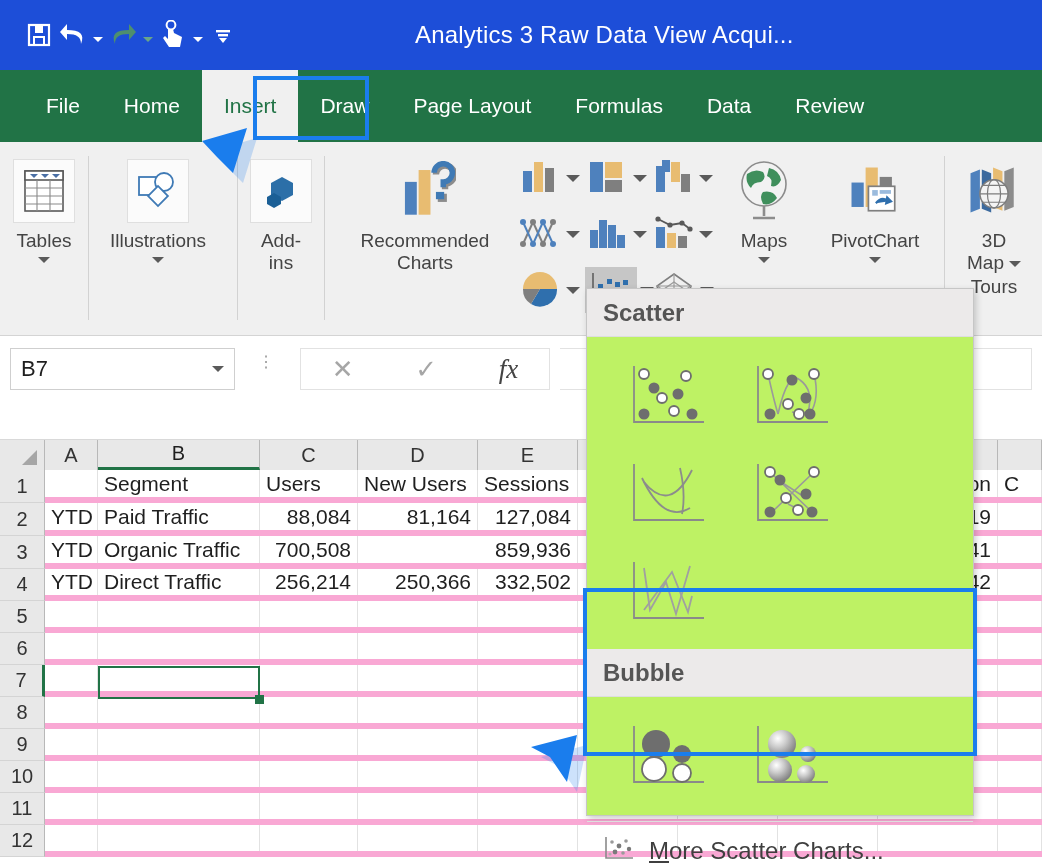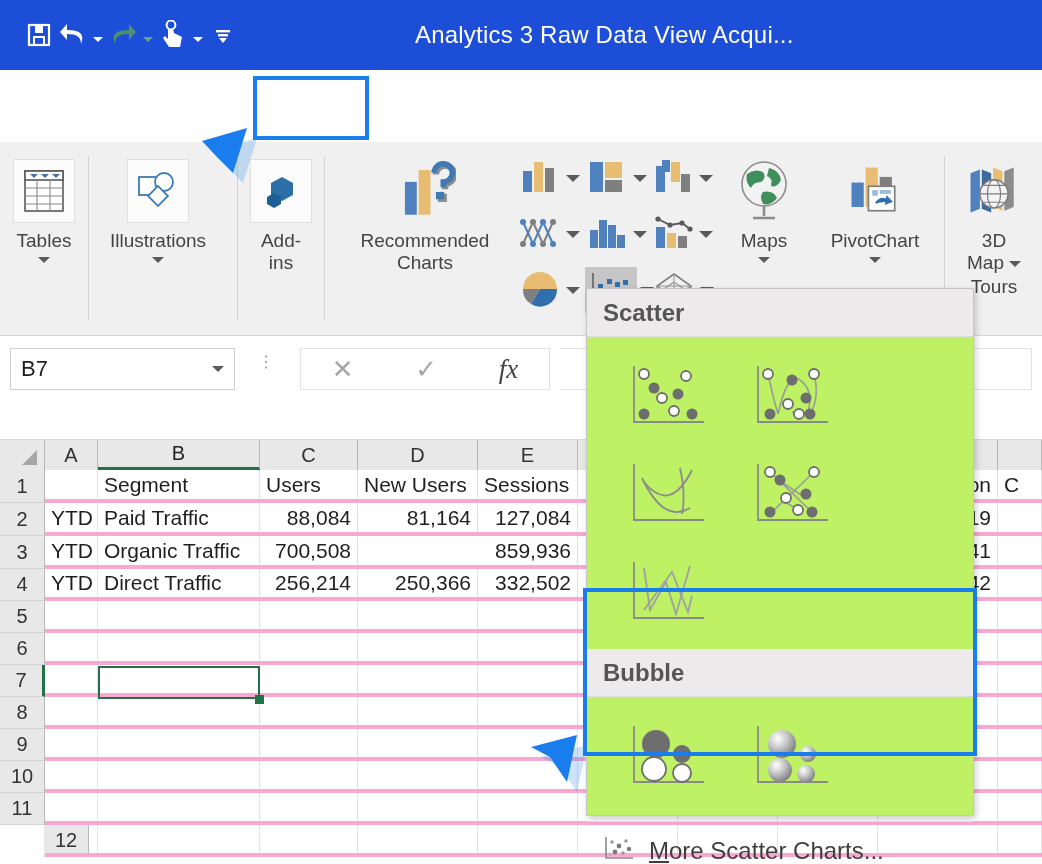--- a/index.html
+++ b/index.html
@@ -122,21 +122,21 @@
   }
   .ch.sel { border-bottom: 3px solid #217346; color: #1f1f1f; }
   .rowhdr-col { position: absolute; left: 0; top: 30px; width: 45px; }
   .rh {
     width: 45px; background: #e8e8e8; border-right: 1px solid #b8b8b8; border-bottom: 1px solid #d4d4d4;
     display: flex; align-items: center; justify-content: center;
     font-size: 20px; color: #333;
   }
   .rh.sel { border-right: 3px solid #217346; }
   .cells { position: absolute; left: 45px; top: 30px; width: 997px; height: 394px; }
-  .grow { position: relative; width: 997px; border-bottom: 4px solid #f9a8d4; }
+  .grow { position: relative; width: 997px; border-bottom: 6px solid #f9a8d4; }
   .gc {
     position: absolute; top: 0; height: 100%;
     border-right: 1px solid #e2e2e2;
     display: flex; align-items: center;
     font-size: 21px; color: #1f1f1f; padding: 0 6px;
     white-space: nowrap; overflow: hidden;
   }
   .gc.num { justify-content: flex-end; }
   .selbox {
     position: absolute; border: 2px solid #217346; background: transparent; pointer-events: none;
@@ -214,20 +214,32 @@
         <svg width="22" height="22" viewBox="0 0 22 22">
           <rect x="4" y="6" width="14" height="2.4" fill="#ffffff"></rect>
           <rect x="6" y="10" width="10" height="2.4" fill="#ffffff"></rect>
           <path d="M7 14 L15 14 L11 19 Z" fill="#ffffff"></path>
         </svg>
       </div>
     </div>
     <div class="title-text">Analytics 3 Raw Data View Acqui...</div>
   </div>
 
+  <div class="tabstrip">
+    <div class="tabs">
+      <div class="tab">File</div>
+      <div class="tab">Home</div>
+      <div class="tab active">Insert</div>
+      <div class="tab">Draw</div>
+      <div class="tab">Page Layout</div>
+      <div class="tab">Formulas</div>
+      <div class="tab">Data</div>
+      <div class="tab">Review</div>
+    </div>
+  </div>
   <div class="tab-highlight"></div>
 
   <div class="ribbon">
 
     <div class="rgroup" style="left:0; width:88px;">
       <div class="big-btn">
         <div class="big-icon-box">
           <svg width="44" height="48" viewBox="0 0 44 48">
             <rect x="3" y="4" width="38" height="40" fill="#ffffff" stroke="#595959" stroke-width="1.6"></rect>
             <rect x="3" y="4" width="38" height="9" fill="#ffffff" stroke="#595959" stroke-width="1.6"></rect>
@@ -499,21 +511,21 @@
       <div class="rh" style="height:33px;">2</div>
       <div class="rh" style="height:33px;">3</div>
       <div class="rh" style="height:32px;">4</div>
       <div class="rh" style="height:32px;">5</div>
       <div class="rh" style="height:32px;">6</div>
       <div class="rh sel" style="height:32px;">7</div>
       <div class="rh" style="height:32px;">8</div>
       <div class="rh" style="height:32px;">9</div>
       <div class="rh" style="height:32px;">10</div>
       <div class="rh" style="height:32px;">11</div>
-      <div class="rh" style="height:32px;margin-left:44px;">12</div>
+      <div class="rh" style="height:32px;">12</div>
     </div>
 
     <div class="cells">
 
       <div class="grow" style="height:33px;">
         <div class="gc" style="left:0;   width:53px;"></div>
         <div class="gc" style="left:53px; width:162px;">Segment</div>
         <div class="gc" style="left:215px;width:98px;">Users</div>
         <div class="gc" style="left:313px;width:120px;">New Users</div>
         <div class="gc" style="left:433px;width:100px;">Sessions</div>

